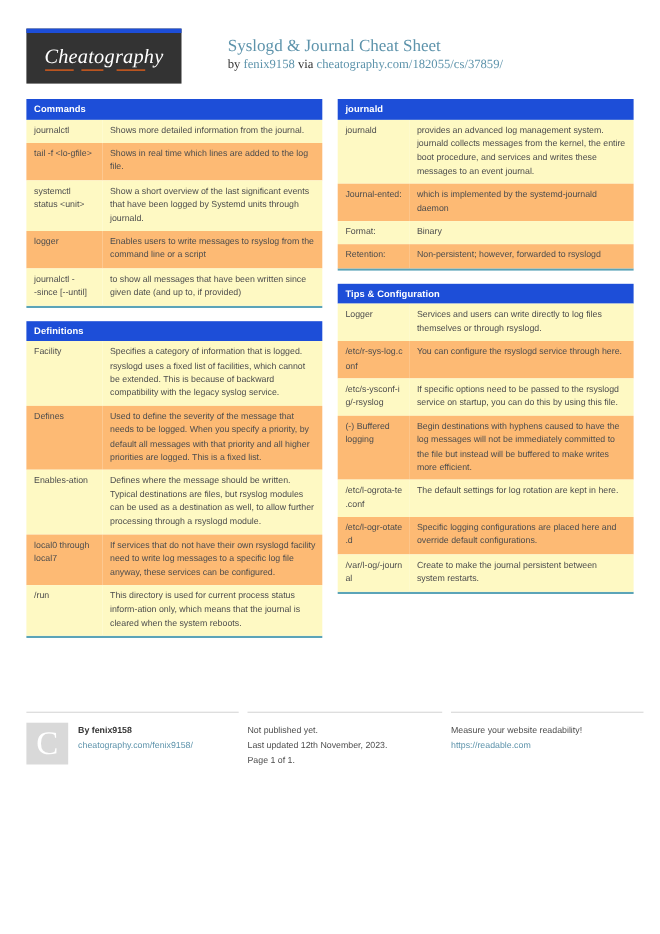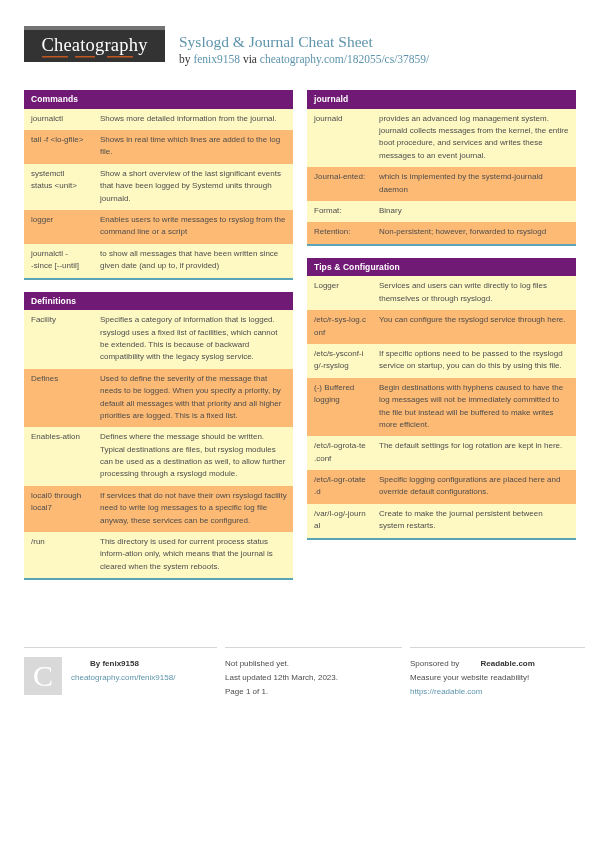--- a/index.html
+++ b/index.html
@@ -24,48 +24,50 @@
 
   
   .header {
     display: flex;
     align-items: flex-start;
     height: 54px;
     margin-bottom: 10px;
   }
   .logo-box {
     width: 141px;
-    height: 36px;
+    height: 50px;
     background: #333333;
-    border-top: 4px solid #737373;
+    border-top: 4px solid #1d4ed8;
     box-sizing: border-box;
     display: flex;
     align-items: center;
     justify-content: center;
     flex: 0 0 auto;
+    font-style: italic;
   }
   .logo-text {
     font-family: "Liberation Serif", serif;
     color: #ffffff;
     font-size: 18.5px;
     letter-spacing: .2px;
     position: relative;
     padding-bottom: 2px;
     white-space: nowrap;
     background-image:
       linear-gradient(#c0561f, #c0561f),
       linear-gradient(#c0561f, #c0561f),
       linear-gradient(#c0561f, #c0561f);
     background-repeat: no-repeat;
     background-size: 26px 1.5px, 20px 1.5px, 26px 1.5px;
     background-position: 1px 100%, 34px 100%, 66px 100%;
   }
   .title-block {
     padding-left: 14px;
     padding-top: 6px;
+    margin-left: 28px;
   }
   .sheet-title {
     font-family: "Liberation Serif", serif;
     font-size: 15.5px;
     color: #5d93ab;
     line-height: 1.25;
     font-weight: normal;
     margin: 0 0 1px 0;
   }
   .byline {
@@ -90,21 +92,21 @@
     width: 269px;
     flex: 0 0 269px;
   }
 
   
   .section {
     border-bottom: 2px solid #5ba4b8;
     margin-bottom: 12px;
   }
   .section-head {
-    background: #701a75;
+    background: #1d4ed8;
     color: #ffffff;
     font-size: 8.5px;
     font-weight: bold;
     padding: 4px 7px 4px 7px;
     line-height: 1.25;
     letter-spacing: .1px;
   }
   table.kv {
     width: 100%;
     border-collapse: collapse;
@@ -149,21 +151,21 @@
     height: 38px;
     background: #d9d9d9;
     color: #ffffff;
     font-family: "Liberation Serif", serif;
     font-size: 30px;
     line-height: 38px;
     text-align: center;
     flex: 0 0 38px;
   }
   .fmeta { font-size: 8px; line-height: 1.72; color: #4d4d4d; }
-  .fmeta .strong { font-weight: bold; color: #333333; margin-left: 19px; }
+  .fmeta .strong { font-weight: bold; color: #333333; }
   .fmeta .lnk { color: #5d93ab; text-decoration: none; margin-top: 30px; }
 </style>
 </head>
 <body>
 
 <div class="page">
 
   <div class="header">
     <div class="logo-box">
       <span class="logo-text">Cheatography</span>
@@ -299,26 +301,25 @@
     <div class="fcol fcol-1">
       <div class="avatar">C</div>
       <div class="fmeta">
         <div class="strong">By fenix9158</div>
         <div><span class="lnk">cheatography.com/fenix9158/</span></div>
       </div>
     </div>
     <div class="fcol fcol-2">
       <div class="fmeta">
         <div>Not published yet.</div>
-        <div>Last updated 12th March, 2023.</div>
+        <div>Last updated 12th November, 2023.</div>
         <div>Page 1 of 1.</div>
       </div>
     </div>
     <div class="fcol fcol-3">
       <div class="fmeta">
-        <div><span>Sponsored by </span><span class="strong">Readable.com</span></div>
         <div>Measure your website readability!</div>
         <div><span class="lnk">https://readable.com</span></div>
       </div>
     </div>
   </div>
 
 </div>
 
 </body></html>

